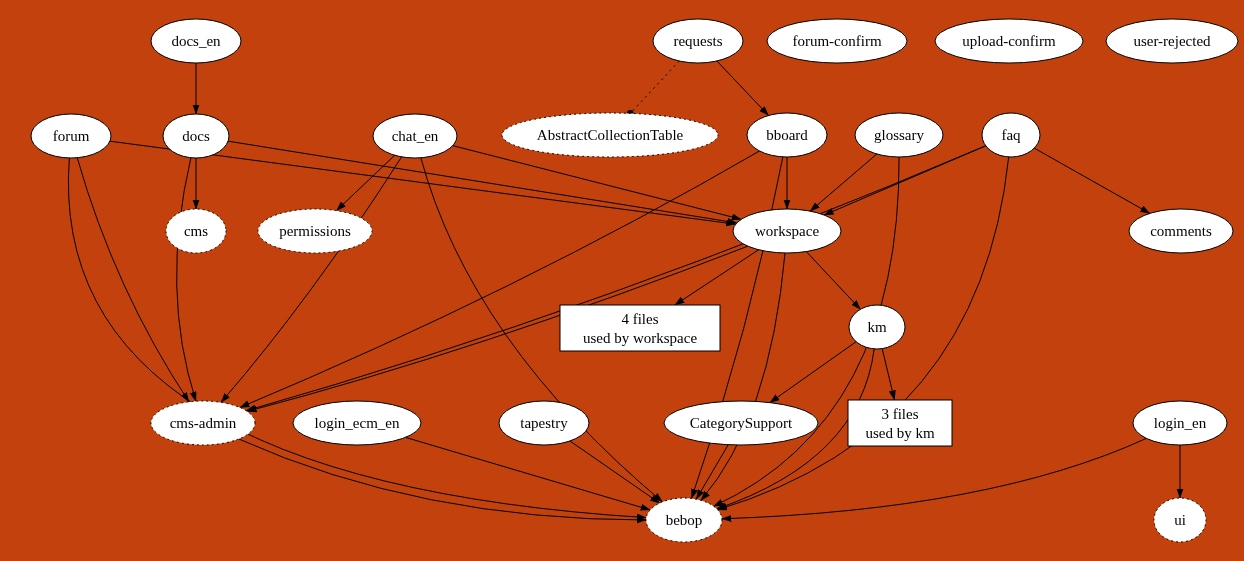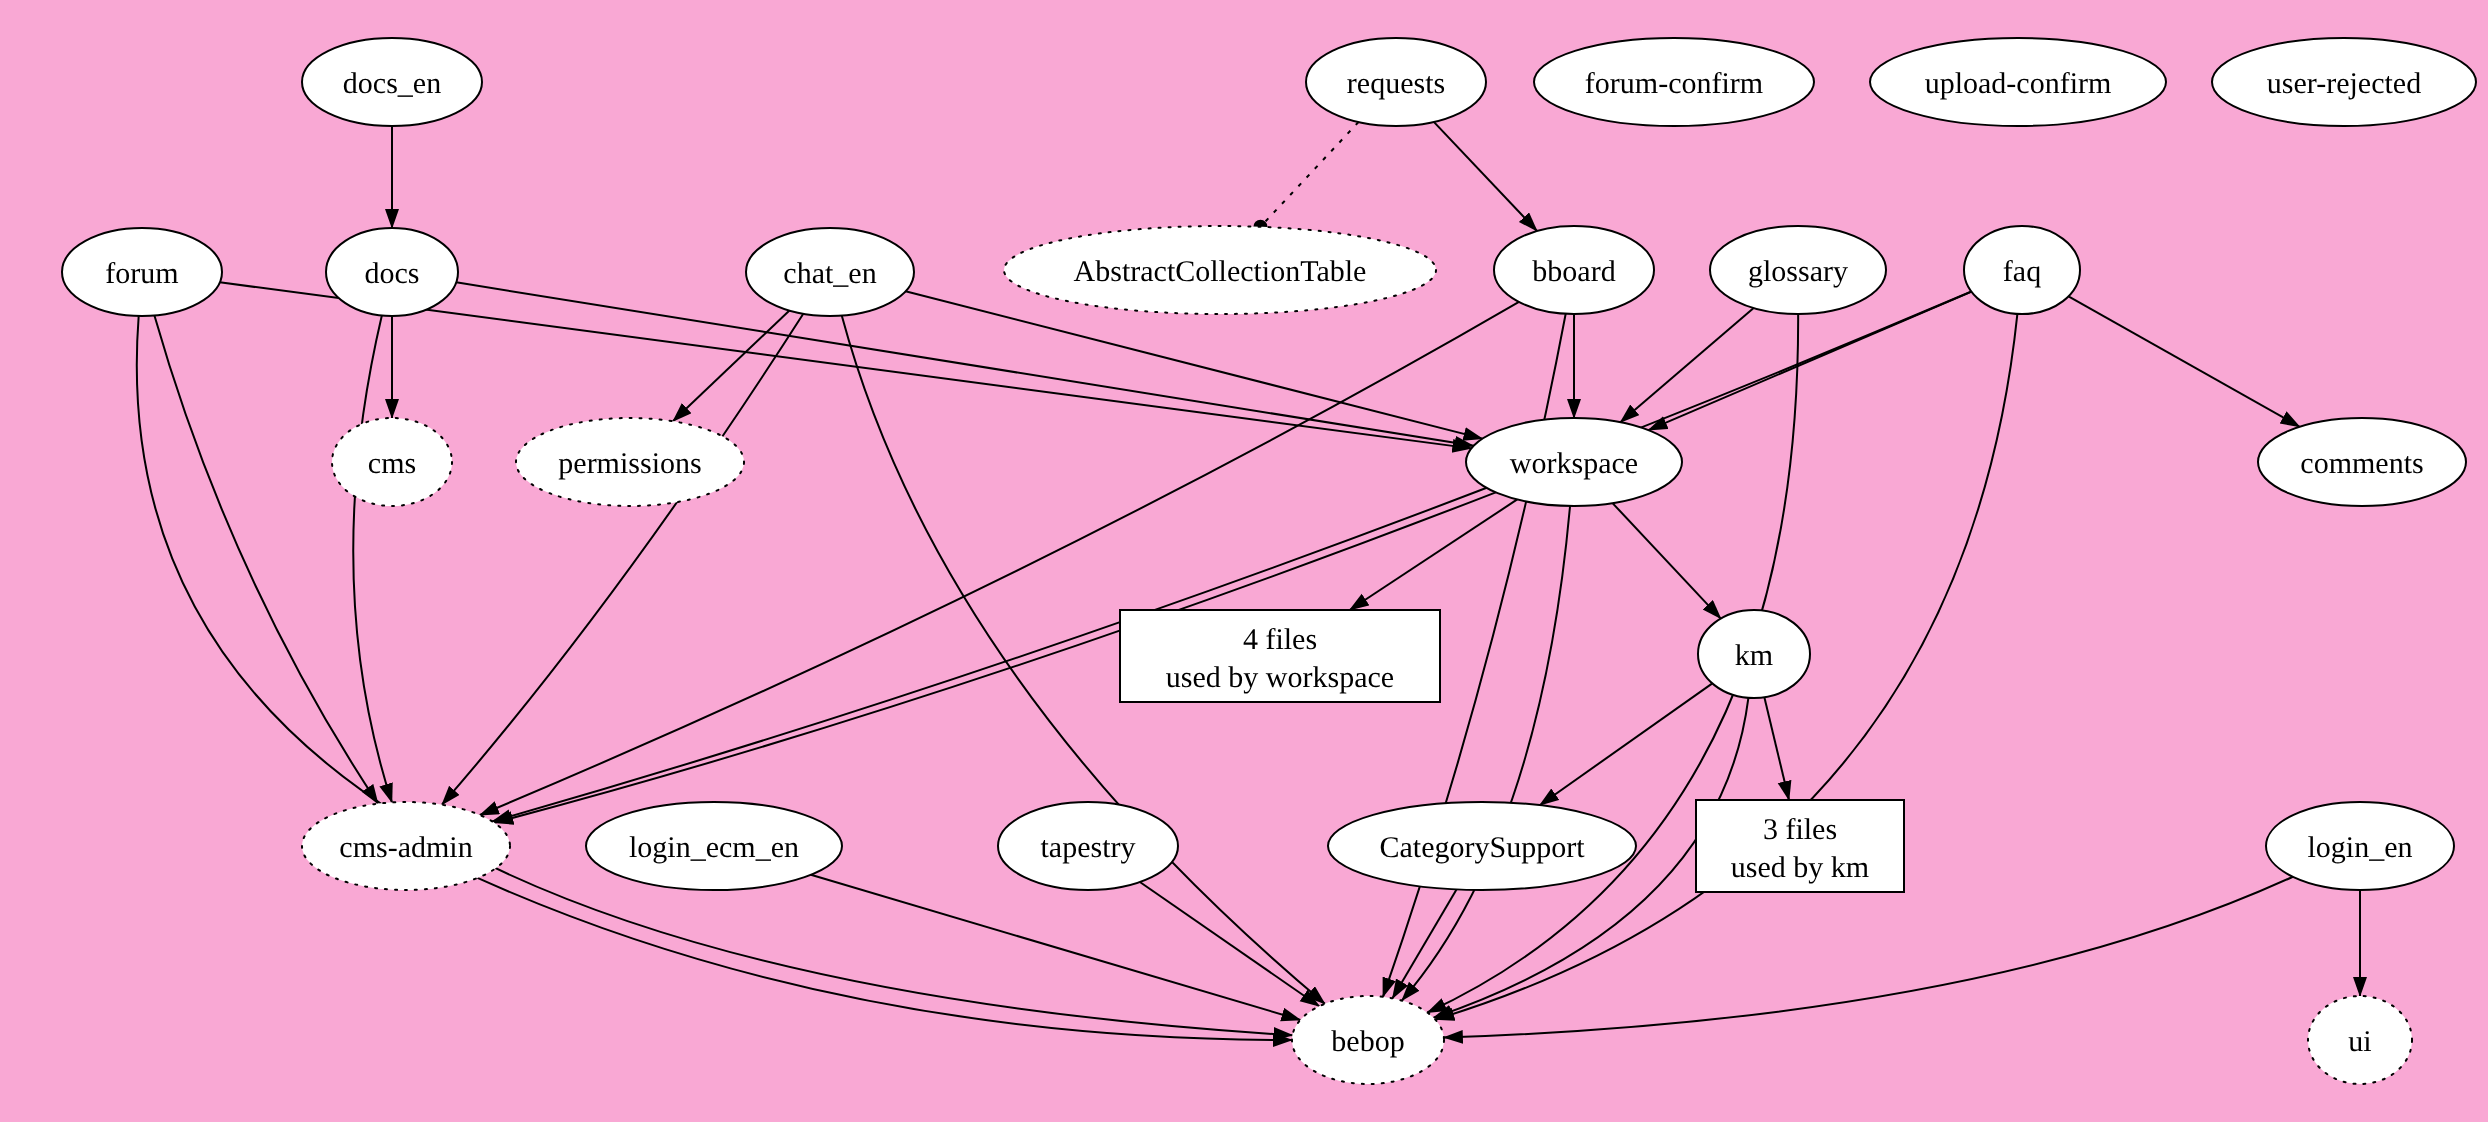--- a/index.html
+++ b/index.html
@@ -4,21 +4,21 @@
 <style>
   html, body {
     margin: 0;
     padding: 0;
     background: #ffffff;
   }
   .canvas {
     position: relative;
     width: 1244px;
     height: 561px;
-    background: #f9a8d4;
+    background: #c2410c;
     overflow: hidden;
     font-family: "Liberation Serif", "DejaVu Serif", serif;
   }
   svg text {
     font-family: "Liberation Serif", "DejaVu Serif", serif;
     font-size: 15px;
     fill: #000000;
   }
   svg path, svg ellipse, svg rect {
     shape-rendering: geometricPrecision;

